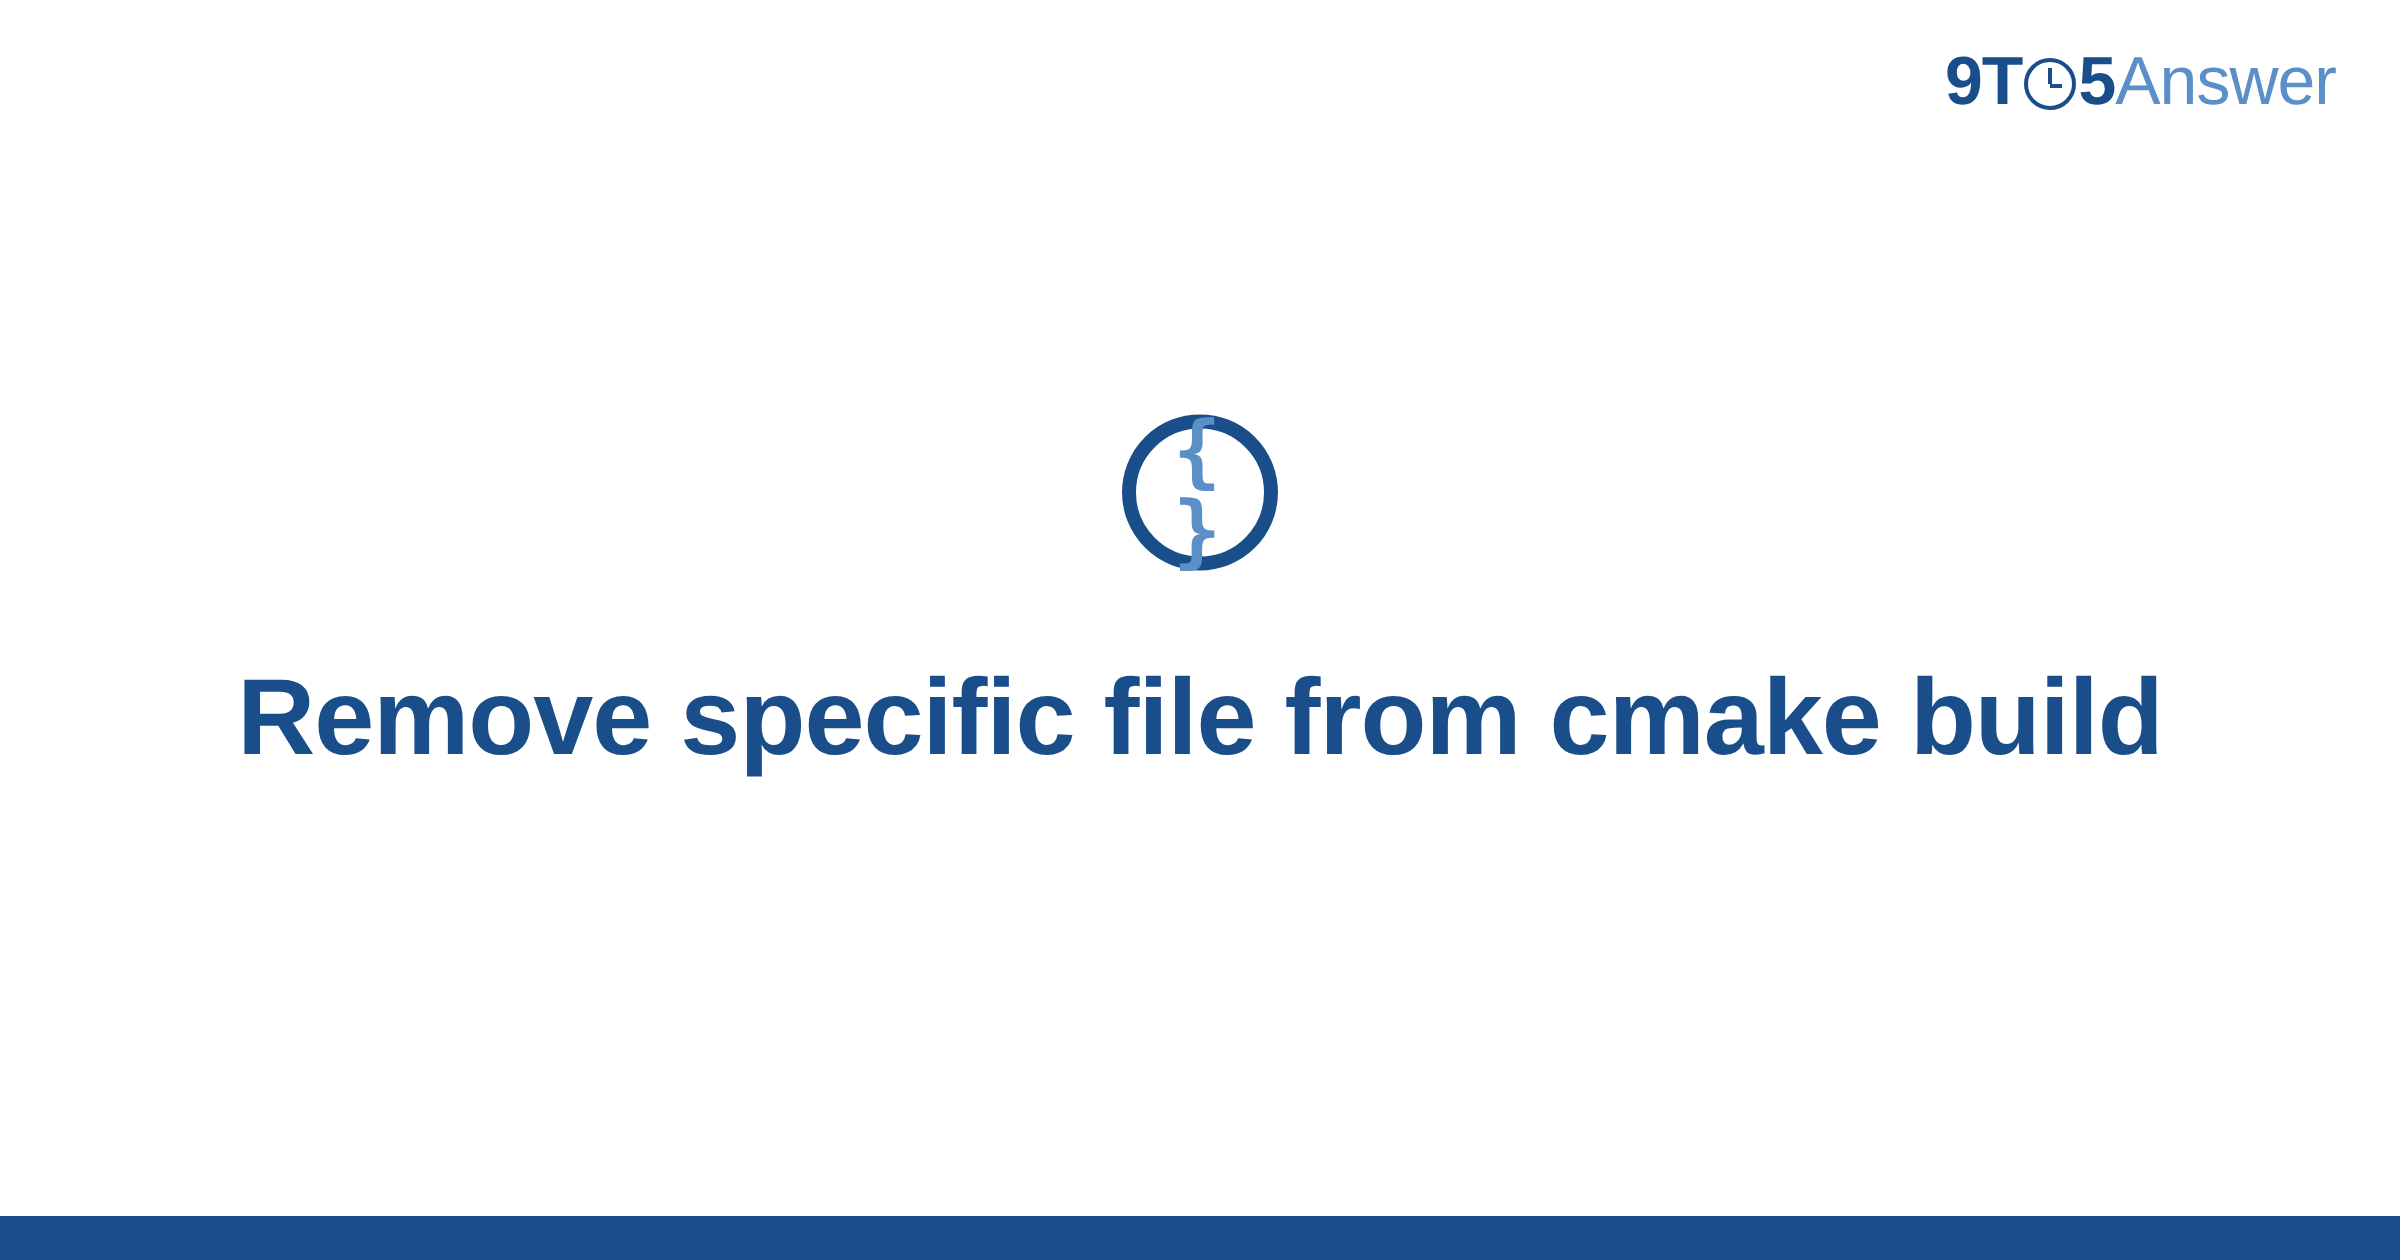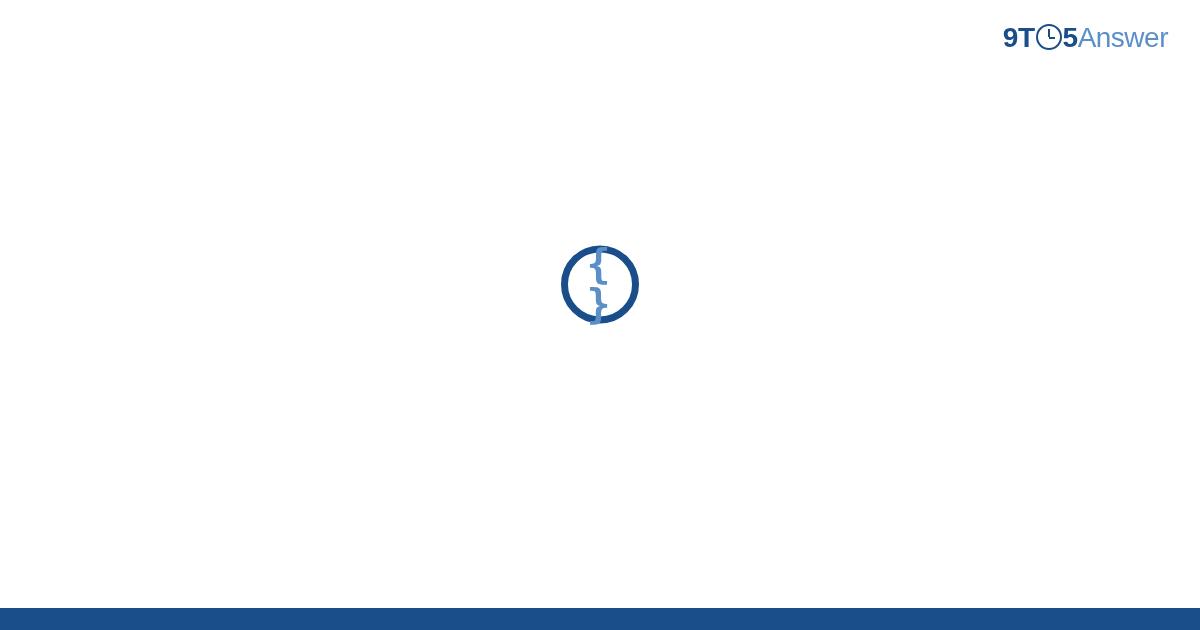--- a/index.html
+++ b/index.html
@@ -12,21 +12,21 @@
       height: 630px;
       background: #ffffff;
       font-family: -apple-system, BlinkMacSystemFont, "Segoe UI", Helvetica, Arial, sans-serif;
       position: relative;
       overflow: hidden;
     }
     .site-logo {
       position: absolute;
       top: 22px;
       right: 32px;
-      font-size: 28px;
+      font-size: 34px;
       font-weight: 600;
       letter-spacing: -0.5px;
     }
     .logo-9t {
       color: #1a4e8a;
       font-weight: 700;
     }
     .logo-clock {
       display: inline-flex;
       align-items: center;
@@ -113,15 +113,16 @@
 <body>
 
 <div class="site-logo">
   <span class="logo-9t">9T</span><span class="logo-clock"></span><span class="logo-5">5</span><span class="logo-answer">Answer</span>
 </div>
 
 <div class="center-content">
   <div class="braces-icon">
     <span class="braces-icon-inner">{ }</span>
   </div>
+  <h1 class="title">Remove specific file from cmake build</h1>
 </div>
 
 <div class="bottom-bar"></div>
 
 </body></html>

